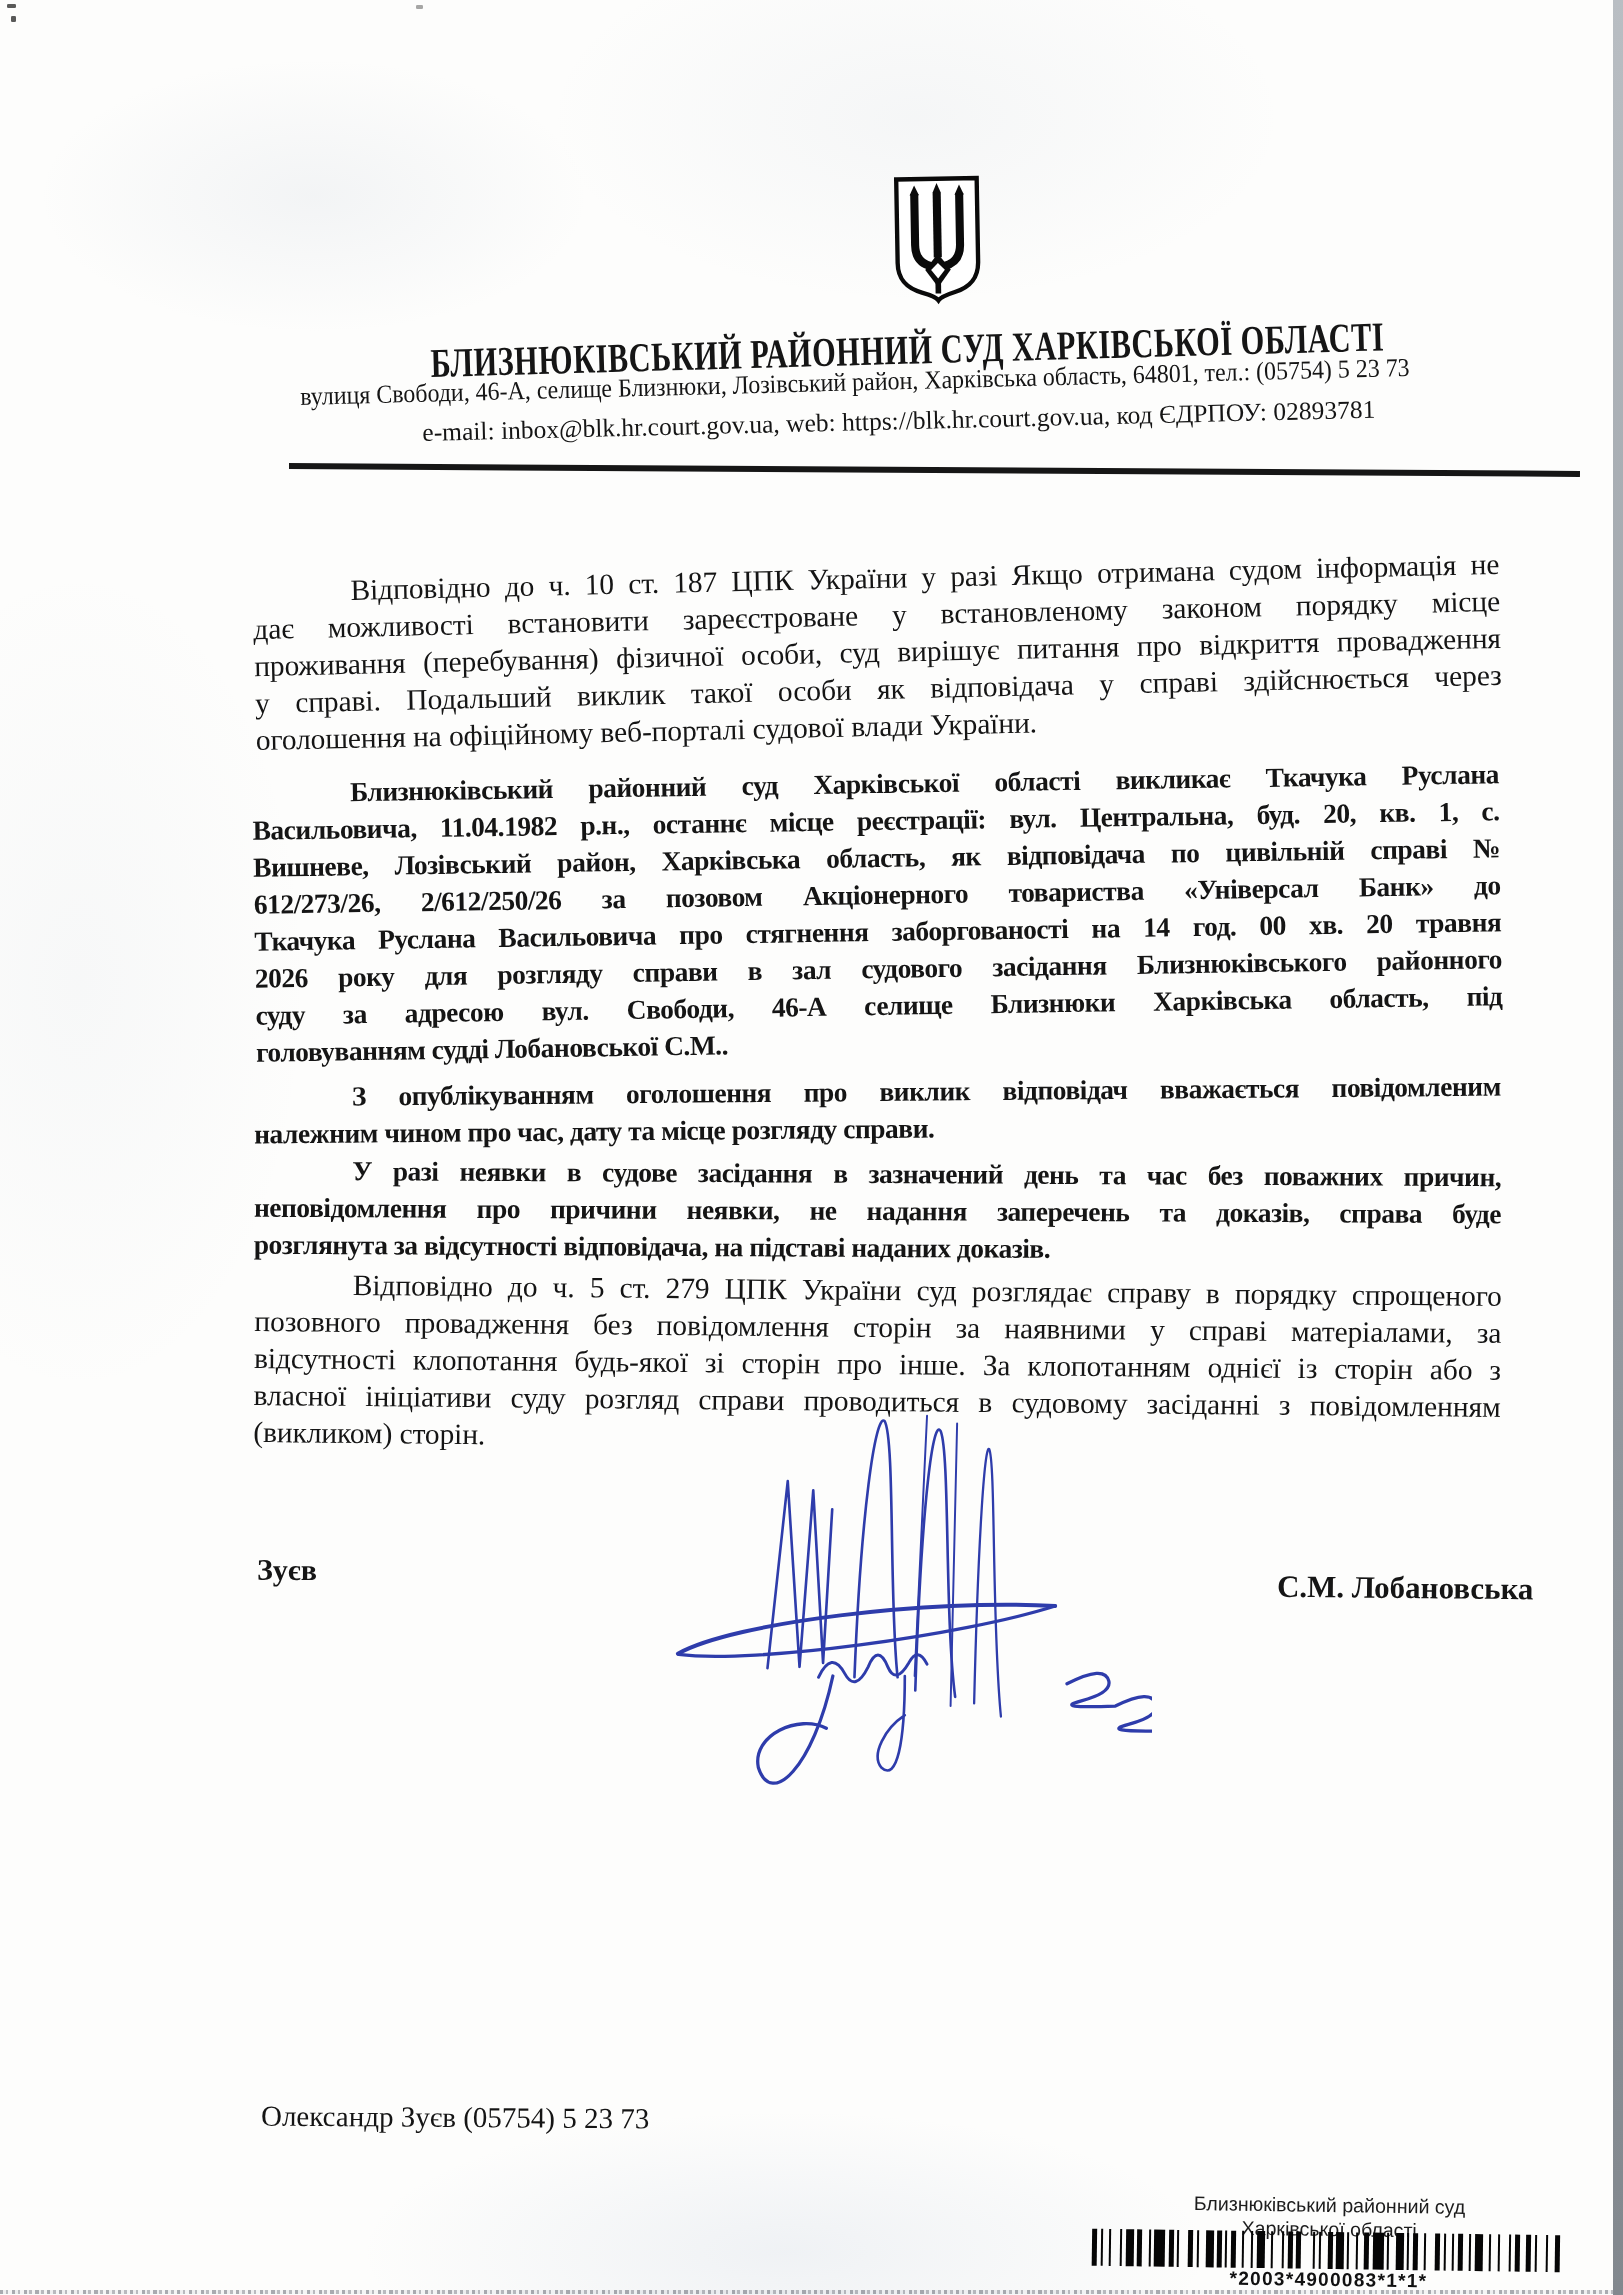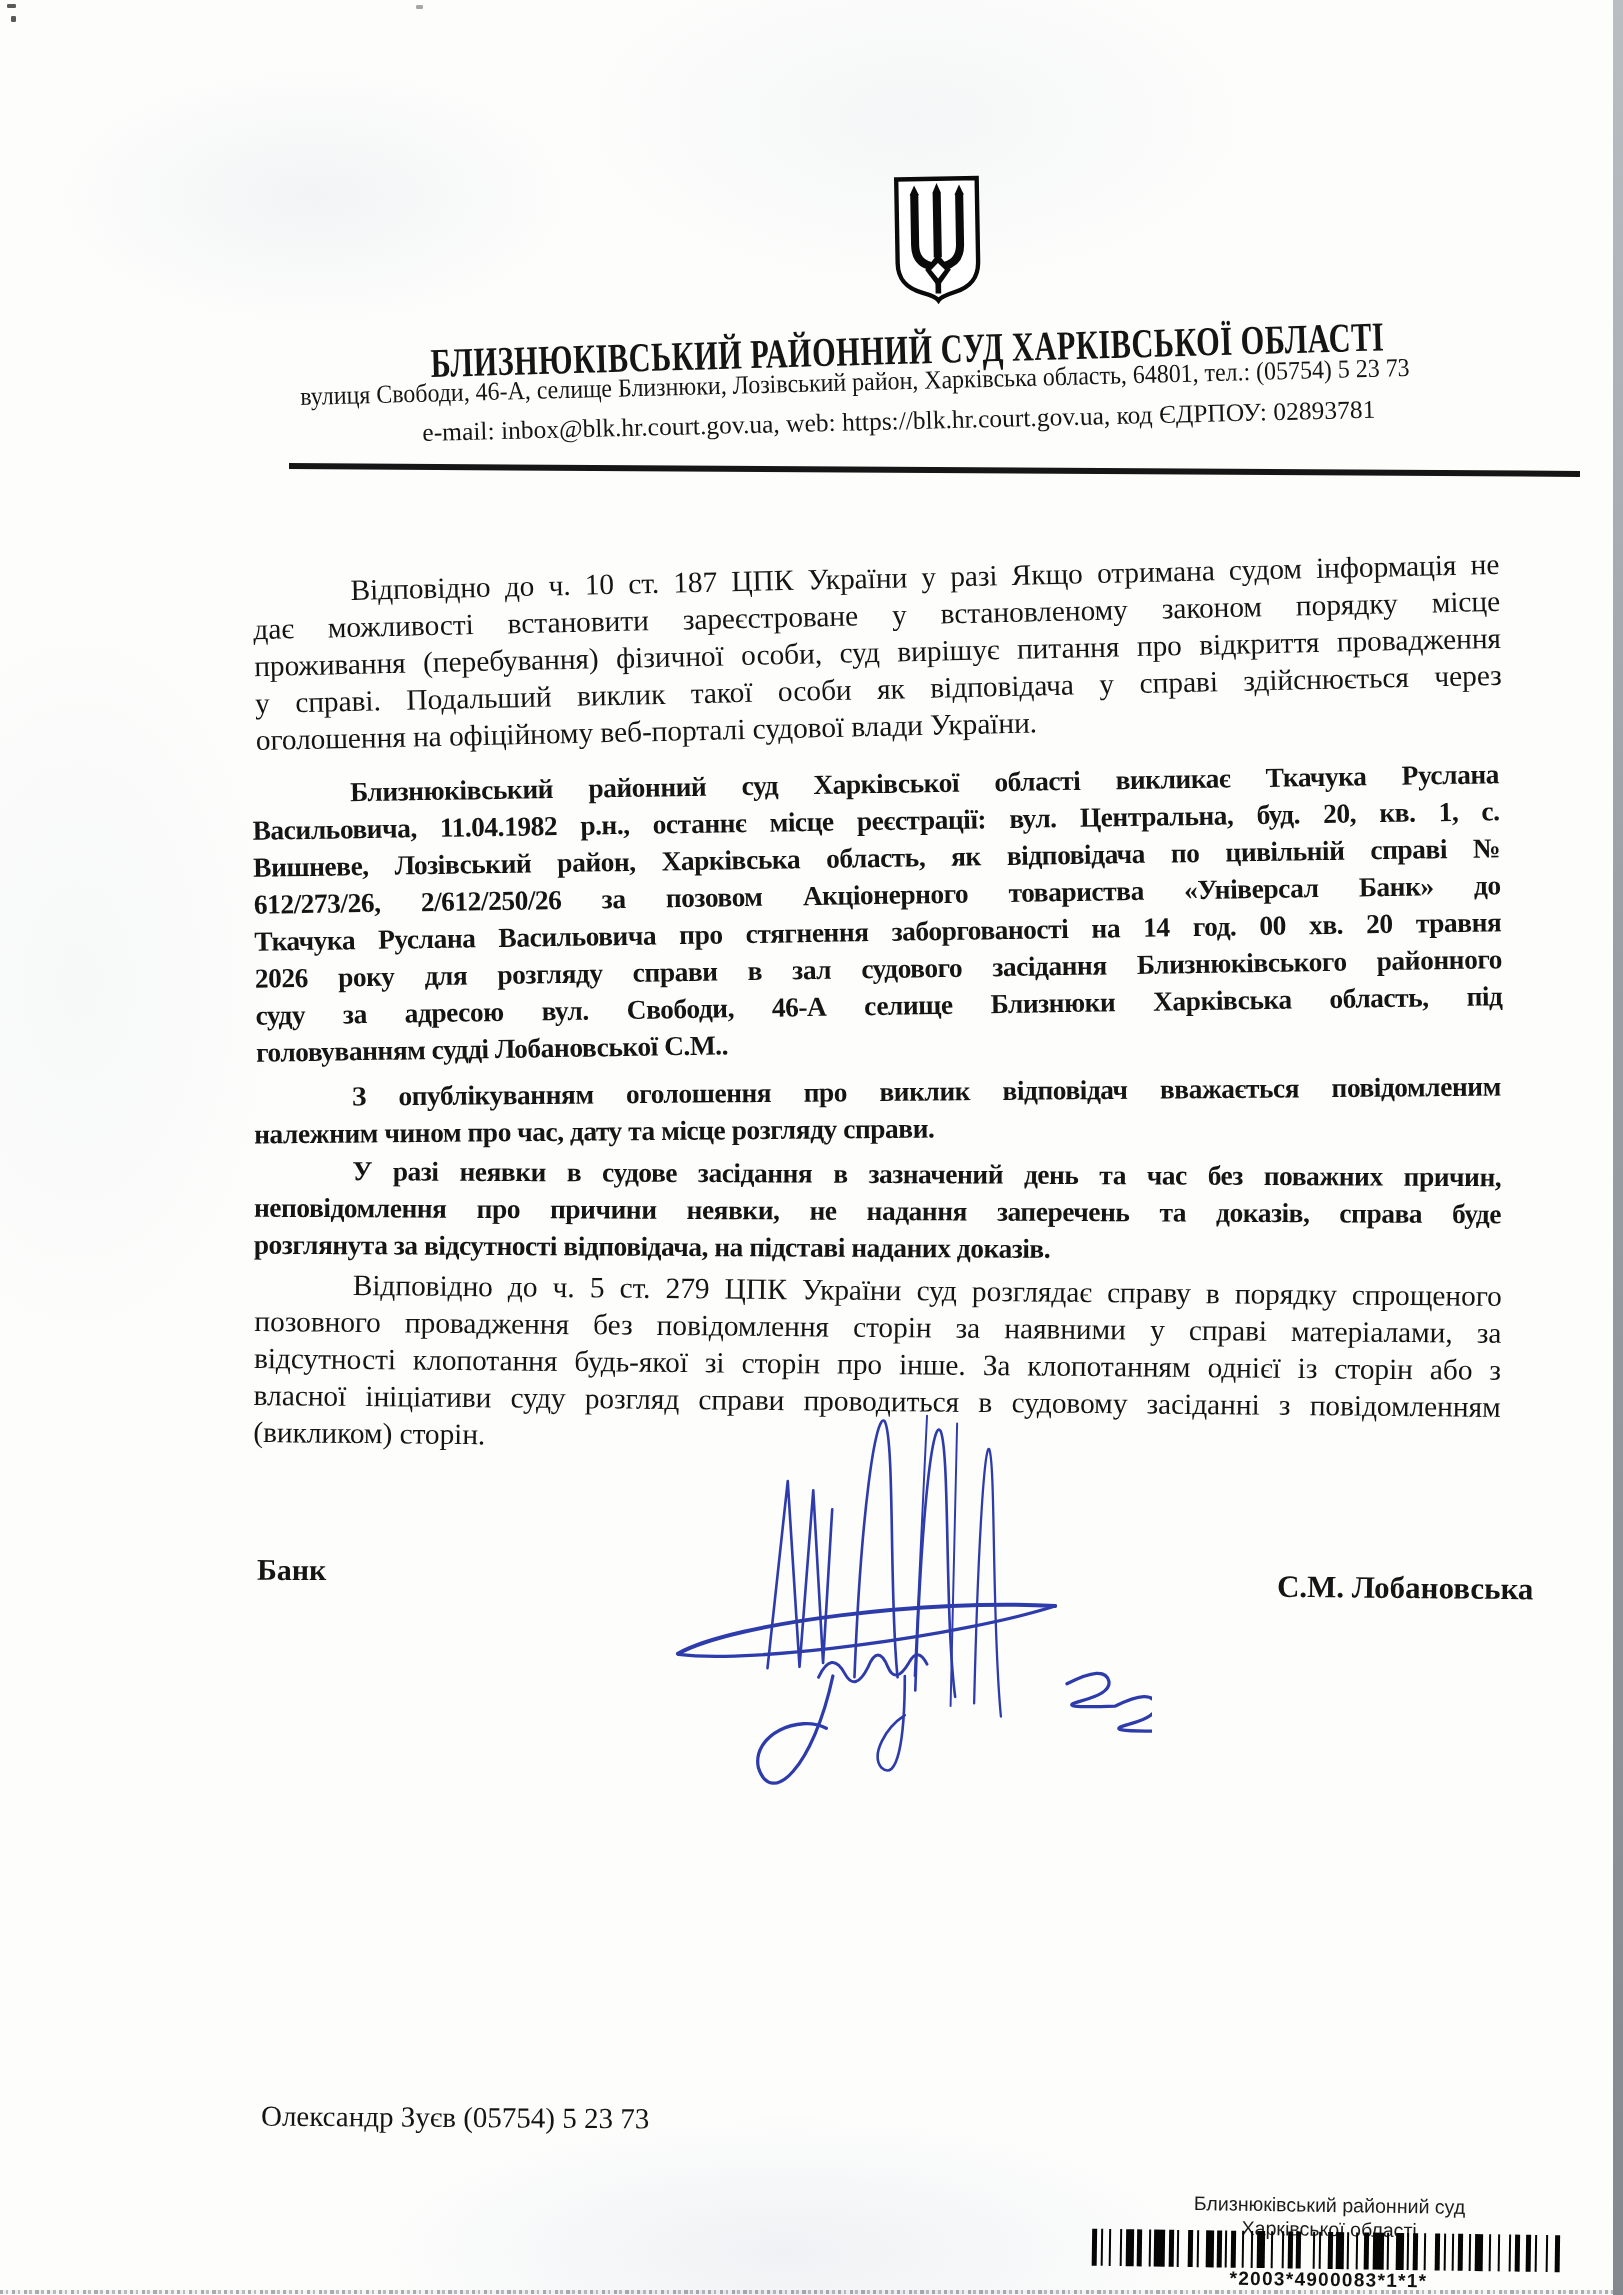--- a/index.html
+++ b/index.html
@@ -104,21 +104,21 @@
   </div>
 
   <div class="para reg" style="top:1272px;transform:rotate(0.55deg);">
     <div class="jline indent">Відповідно до ч. 5 ст. 279 ЦПК України суд розглядає справу в порядку спрощеного</div>
     <div class="jline">позовного провадження без повідомлення сторін за наявними у справі матеріалами, за</div>
     <div class="jline">відсутності клопотання будь-якої зі сторін про інше. За клопотанням однієї із сторін або з</div>
     <div class="jline">власної ініціативи суду розгляд справи проводиться в судовому засіданні з повідомленням</div>
     <div class="lline">(викликом) сторін.</div>
   </div>
 
-  <div class="abs nw judge-label">Банк</div>
+  <div class="abs nw judge-label">Зуєв</div>
   <div class="abs nw judge-name">С.М. Лобановська</div>
 
   <svg class="abs sig" width="497" height="393" viewBox="1000 2140 760 600" fill="none" stroke="#2e3cab" stroke-linecap="round" stroke-linejoin="round">
 
     <path d="M1035,2526 C1120,2478 1420,2442 1612,2453" stroke-width="6"></path>
     <path d="M1612,2453 C1470,2498 1150,2542 1036,2527" stroke-width="5"></path>
 
     <path d="M1172,2548 L1203,2262 L1221,2546 L1242,2276 L1257,2540 L1271,2305" stroke-width="4"></path>
     <path d="M1305,2562 C1315,2310 1337,2158 1351,2170 C1367,2196 1358,2446 1371,2562" stroke-width="4"></path>
     <path d="M1398,2582 C1408,2286 1426,2162 1437,2186 C1451,2222 1443,2472 1459,2592" stroke-width="4"></path>

